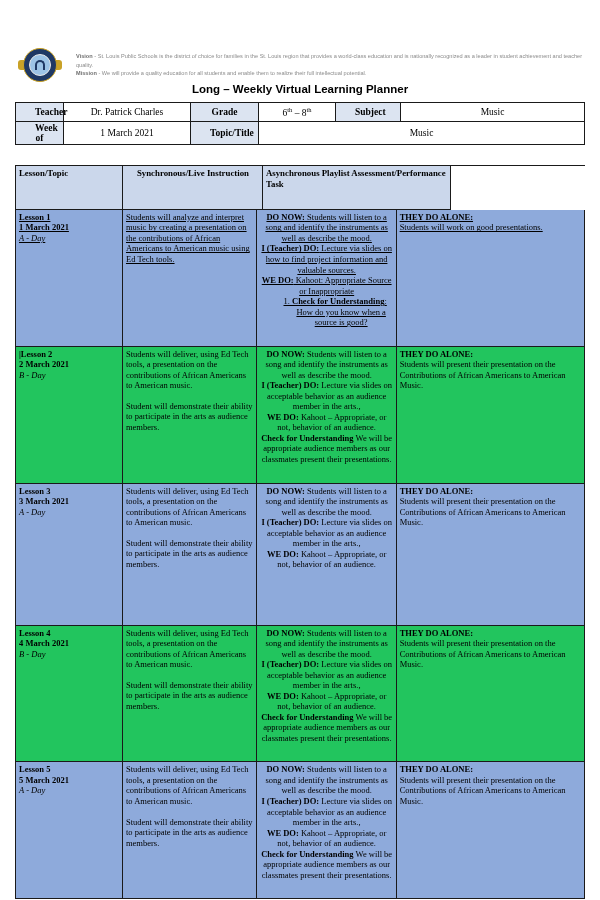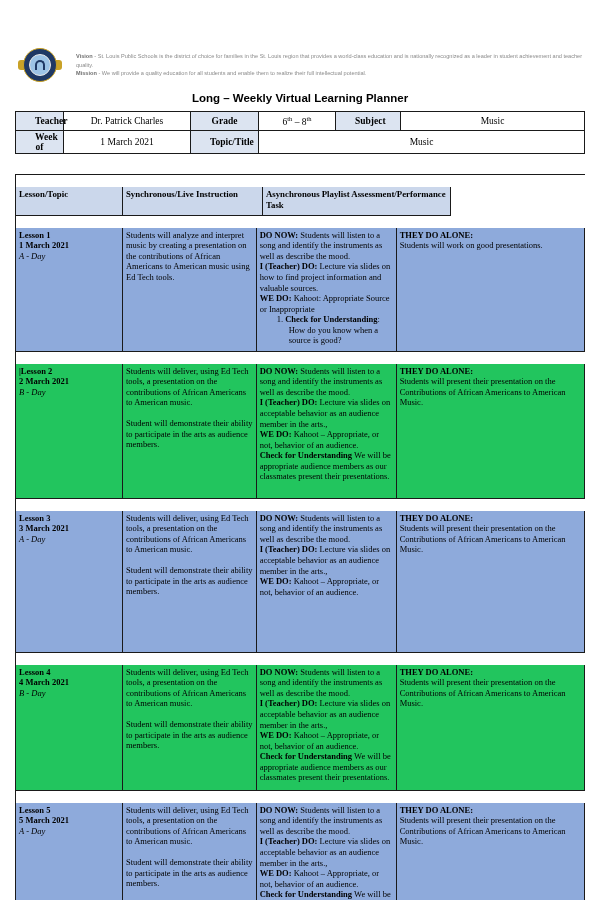--- a/index.html
+++ b/index.html
@@ -16,40 +16,40 @@
   .logo .inner { position:absolute; left:11px; top:6px; width:22px; height:22px; border-radius:50%;
                  background:var(--logo-light); border:1px solid #e8e8e8; }
   .logo .arch { position:absolute; left:17px; top:12px; width:10px; height:10px;
                 border:2px solid var(--logo-navy); border-bottom:none; border-radius:8px 8px 0 0; background:transparent; }
   .vision-mission { font-family:"Liberation Sans", sans-serif; font-size:5.6px; line-height:1.55;
                     color:#8b8b8b; padding-top:4px; }
   .vision-mission b { color:#6f6f6f; }
 
   
   .doc-title { font-family:"Liberation Sans", sans-serif; font-weight:bold; font-size:11.5px;
-               text-align:center; margin-top:10px; color:#000; }
+               text-align:center; margin-top:1px; color:#000; }
 
   
   .info-table { width:570px; margin:7px auto 0; border-collapse:collapse; table-layout:fixed; }
   .info-table td { border:1px solid #1a1a1a; text-align:center; vertical-align:middle;
                    font-size:9.5px; height:19px; padding:1px 19px; }
   .info-table td.lbl { background:var(--label-fill); font-weight:bold; }
   .info-table sup { font-size:6.5px; }
 
   
   .planner { width:570px; margin:20px auto 0; border-left:1px solid #1a1a1a; border-top:1px solid #1a1a1a; }
   .prow { display:flex; width:100%; }
   .cell { border-right:1px solid #1a1a1a; border-bottom:1px solid #1a1a1a;
-          padding:2px 2px 3px 3px; font-size:8.5px; line-height:1.24; overflow:hidden;margin-top:12px; }
-  .c1 { width:18.8%; } .c2 { width:23.5%; } .c3 { width:24.6%; } .c4 { width:33.1%; }
+          padding:2px 2px 18px 3px; font-size:8.5px; line-height:1.24; overflow:hidden; }
+  .c1 { width:18.8%; } .c2 { width:23.5%; } .c3 { width:24.6%;text-align:center; } .c4 { width:33.1%; }
   .hdr { background:var(--header-fill); font-weight:bold; font-size:8.8px; min-height:28px; line-height:1.3; }
   .lesson-row { display:flex; width:100%; }
   .lesson-row.blue .cell { background:var(--row-blue); }
   .lesson-row.white .cell { background:#22c55e; }
-  #lesson-rows .lesson-row:nth-child(1) .cell { min-height:124px; }
+  #lesson-rows .lesson-row:nth-child(1) .cell { min-height:124px;text-decoration:underline; }
   #lesson-rows .lesson-row:nth-child(2) .cell { min-height:135px; }
   #lesson-rows .lesson-row:nth-child(3) .cell { min-height:142px; }
   #lesson-rows .lesson-row:nth-child(4) .cell { min-height:126px; }
   #lesson-rows .lesson-row:nth-child(5) .cell { min-height:137px; }
 
   .lesson-title, .lesson-date { font-weight:bold; }
   .lesson-day { font-style:italic; }
   .para + .para { margin-top:10px; }
   .num-item { padding-left:29px; text-indent:-12px; }
 </style>

